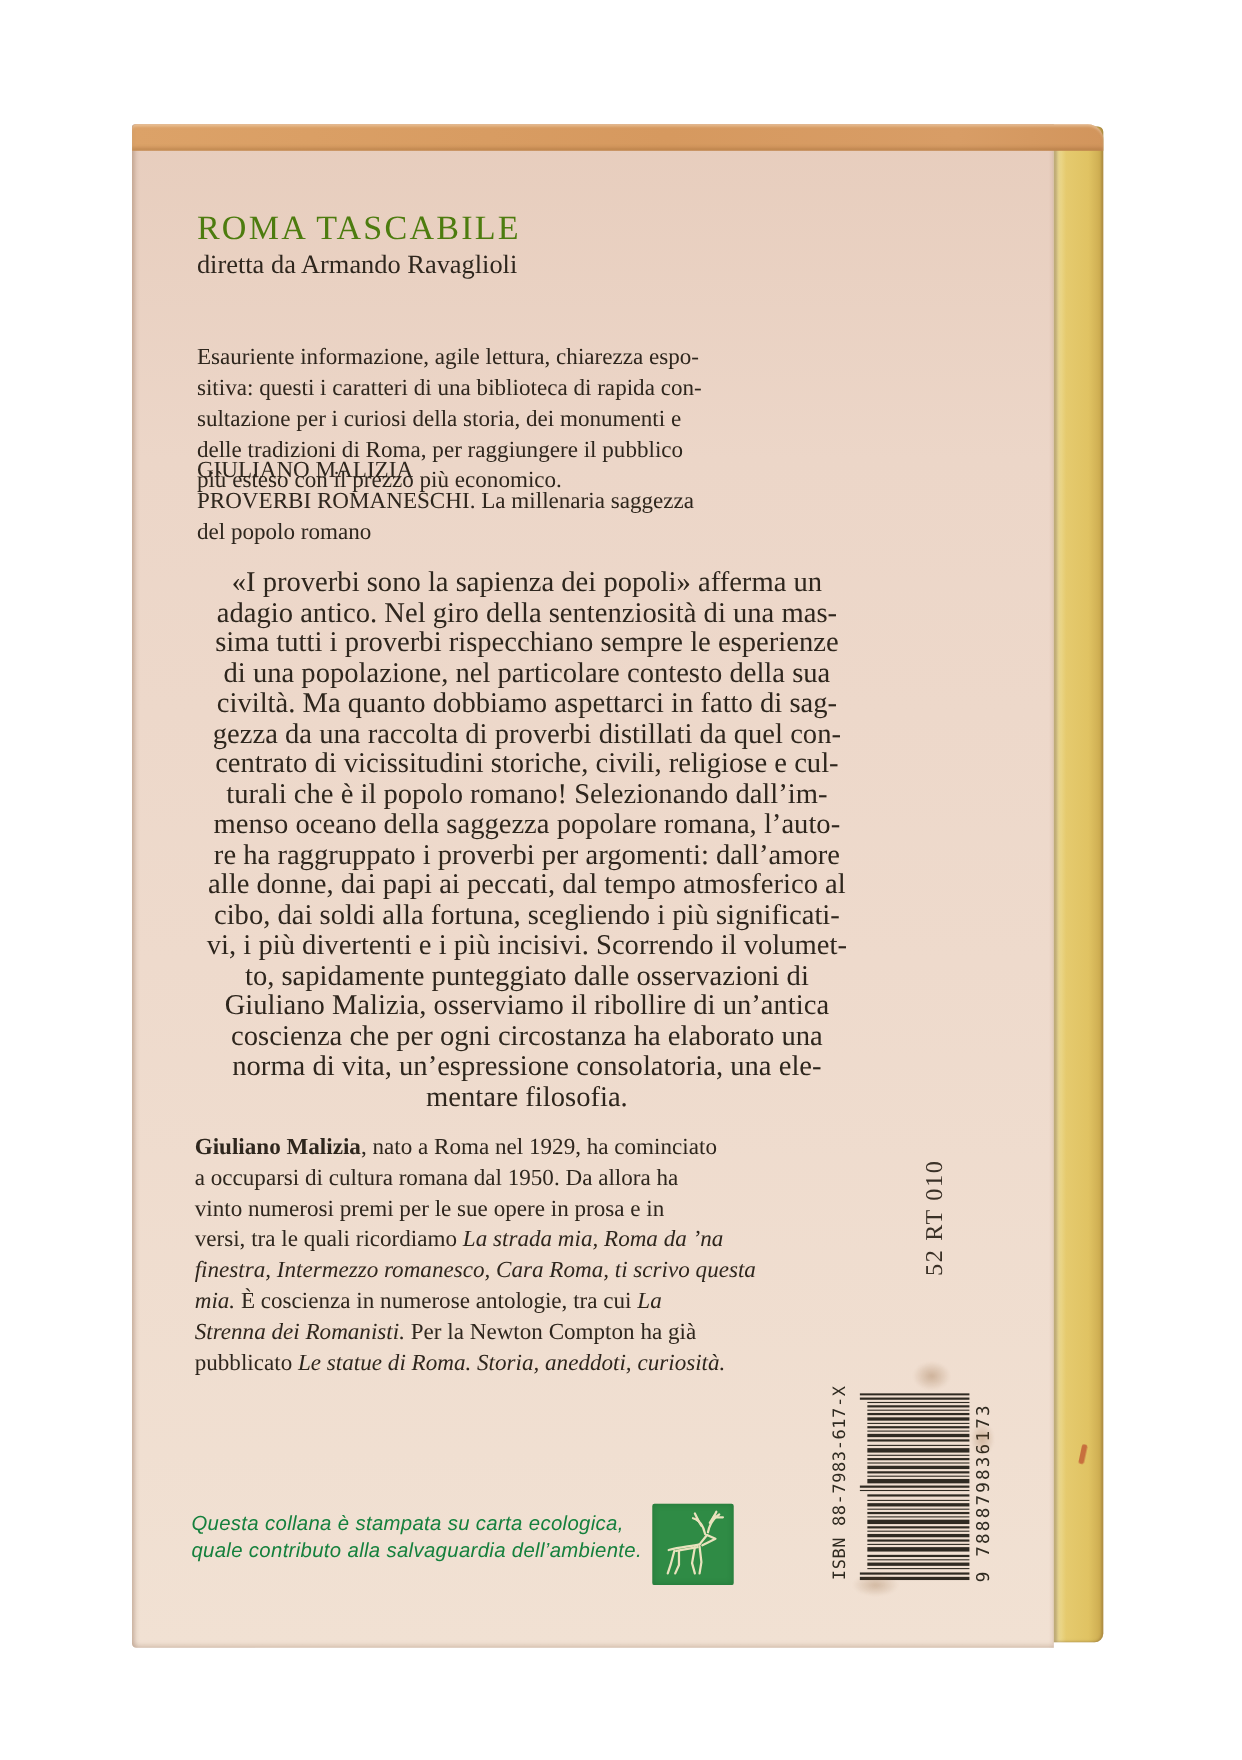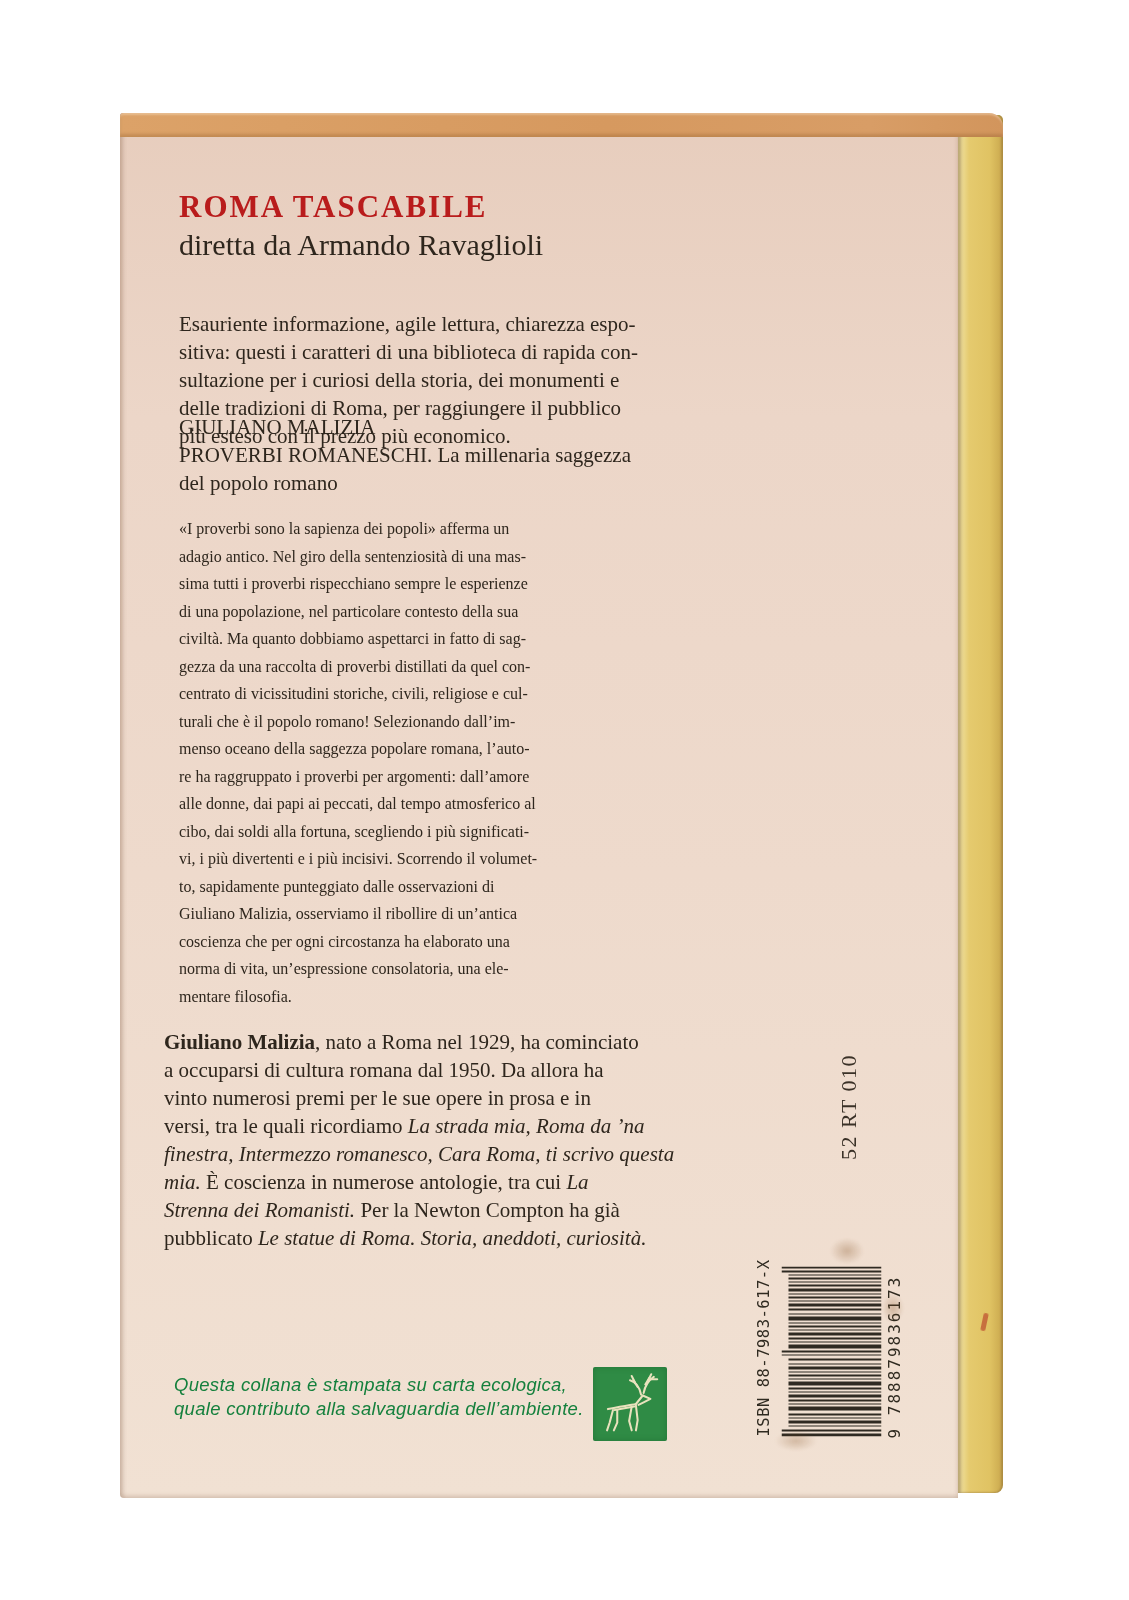--- a/index.html
+++ b/index.html
@@ -20,26 +20,26 @@
     border-radius:0 5px 8px 0;
     box-shadow:inset 3px 0 3px rgba(90,60,30,.35), inset -2px 0 2px rgba(90,60,30,.25);
   }
   .top-edge{
     position:absolute;left:0;top:0;width:883px;height:24px;
     background:linear-gradient(90deg,#dca268 0%,#d6995f 55%,#d89d66 85%,#d2955c 100%);
     border-radius:4px 14px 0 0;
     box-shadow:inset 0 -3px 3px rgba(140,90,40,.30), inset 0 2px 2px rgba(255,240,220,.35);
   }
   .txt{position:absolute;white-space:pre-line;}
-  .series-title{left:59px;top:76px;font-size:31px;font-weight:bold;letter-spacing:2px;color:#b91c1c;}
-  .series-editor{left:59px;top:115px;font-size:30px;}
+  .series-title{left:59px;top:76px;font-size:31px;font-weight:normal;letter-spacing:2px;color:#4d7c0f;}
+  .series-editor{left:59px;top:115px;font-size:24px;}
   .series-desc{left:59px;top:153px;width:600px;font-size:21px;line-height:28px;margin-top:44px;}
   .work-heading{left:59px;top:300px;width:600px;font-size:21px;line-height:28px;}
-  .blurb{left:59px;top:402px;width:600px;font-size:16px;line-height:27.5px;}
-  .bio{left:44px;top:915px;width:610px;font-size:21px;line-height:28px;}
+  .blurb{left:59px;top:402px;width:600px;font-size:26px;line-height:27.5px;text-align:center;}
+  .bio{left:57px;top:915px;width:610px;font-size:21px;line-height:28px;}
   .eco-note{
     left:54px;top:1260px;width:440px;
     font-family:"Liberation Sans", sans-serif;font-style:italic;
     font-size:18.5px;line-height:24px;letter-spacing:.3px;color:#15803d;
   }
   .eco-logo{
     position:absolute;left:473px;top:1254px;width:74px;height:74px;
     background:#2f8b45;border-radius:2px;
     box-shadow:inset 0 0 6px rgba(0,60,20,.25);
   }

